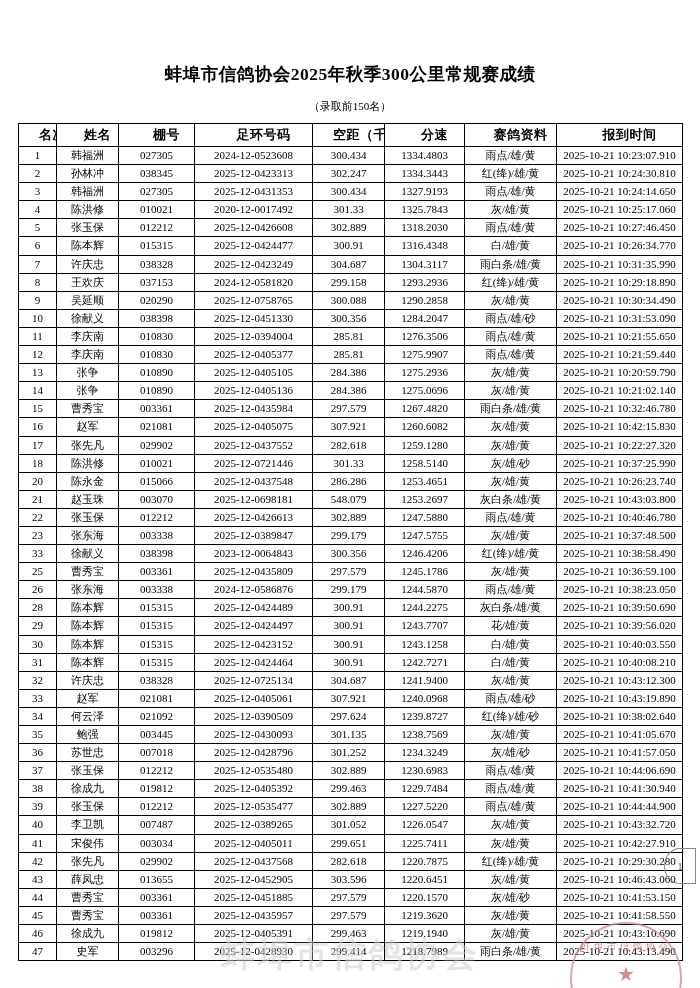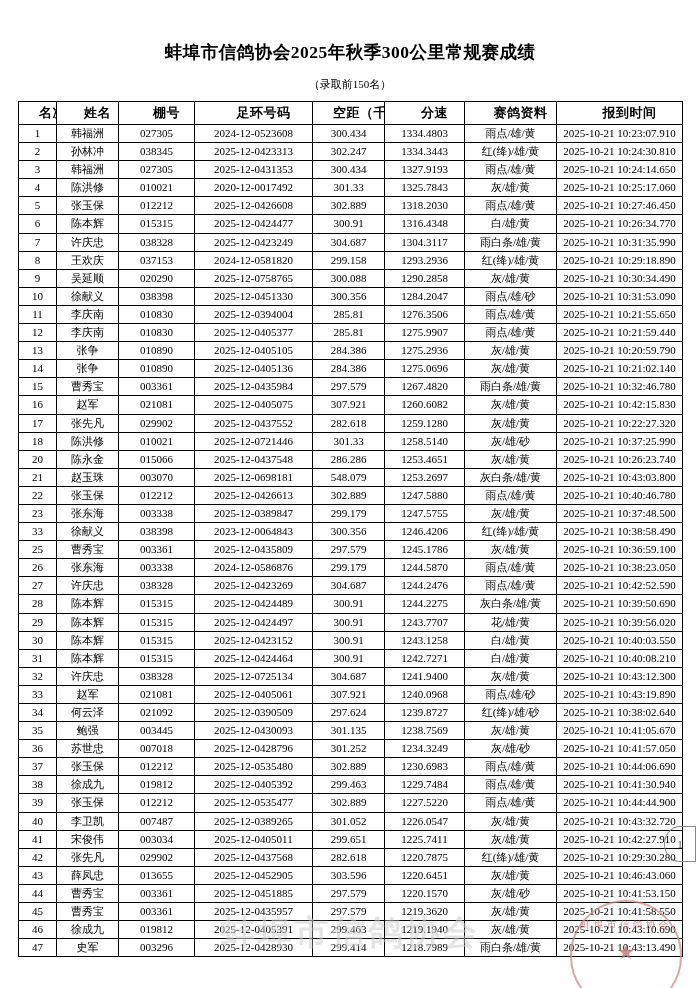--- a/index.html
+++ b/index.html
@@ -21,21 +21,21 @@
     height: 988px;
     box-sizing: border-box;
     padding: 0 18px;
   }
   .doc-title {
     text-align: center;
     font-family: "Liberation Serif", serif;
     font-weight: bold;
     font-size: 17.5px;
     letter-spacing: 0.5px;
-    margin-top: 40px;
+    margin-top: 62px;
     color: #000;
   }
   .doc-subtitle {
     text-align: center;
     font-family: "Liberation Serif", serif;
     font-size: 11px;
     margin-top: 13px;
     margin-bottom: 9px;
   }
   table.result-table {
@@ -424,30 +424,20 @@
           <td class="rank">26</td>
           <td class="name">张东海</td>
           <td class="shed">003338</td>
           <td class="ring">2024-12-0586876</td>
           <td class="dist">299.179</td>
           <td class="speed">1244.5870</td>
           <td class="info">雨点/雄/黄</td>
           <td class="time">2025-10-21 10:38:23.050</td>
         </tr>
         <tr>
-          <td class="rank">27</td>
-          <td class="name">许庆忠</td>
-          <td class="shed">038328</td>
-          <td class="ring">2025-12-0423269</td>
-          <td class="dist">304.687</td>
-          <td class="speed">1244.2476</td>
-          <td class="info">雨点/雄/黄</td>
-          <td class="time">2025-10-21 10:42:52.590</td>
-        </tr>
-        <tr>
           <td class="rank">28</td>
           <td class="name">陈本辉</td>
           <td class="shed">015315</td>
           <td class="ring">2025-12-0424489</td>
           <td class="dist">300.91</td>
           <td class="speed">1244.2275</td>
           <td class="info">灰白条/雄/黄</td>
           <td class="time">2025-10-21 10:39:50.690</td>
         </tr>
         <tr>

